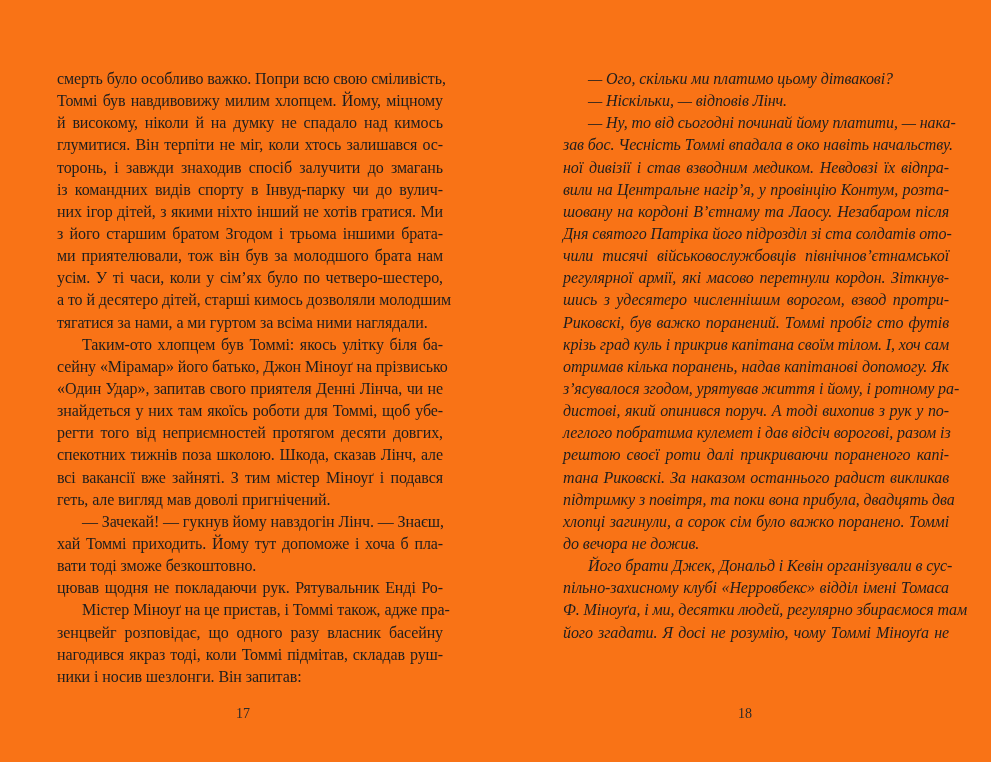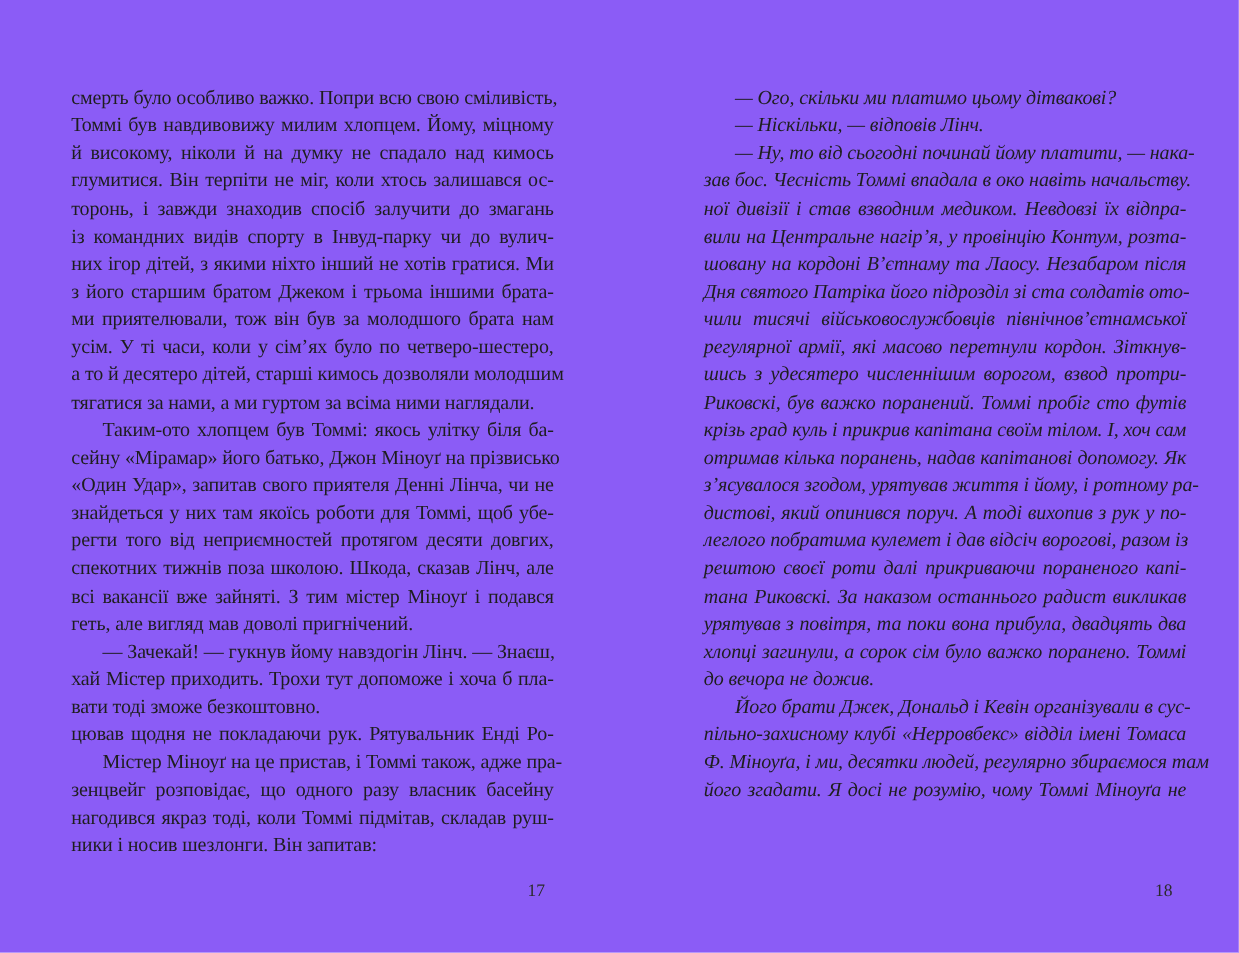--- a/index.html
+++ b/index.html
@@ -10,21 +10,21 @@
   body {
     position: relative;
     width: 991px;
     height: 762px;
     overflow: hidden;
     font-family: "Liberation Serif", "DejaVu Serif", serif;
   }
   .book-spread {
     position: absolute;
     inset: 0;
-    background: #8b5cf6;
+    background: #f97316;
   }
   .page-text {
     position: absolute;
     top: 68px;
     width: 386px;
     color: #1e1e1e;
   }
   .page-text.left  { left: 57px; }
   .page-text.right { left: 563px; font-style: italic; }
   .line {
@@ -35,54 +35,54 @@
     text-align: justify;
     text-align-last: justify;
     letter-spacing: -0.1px;
   }
   .line.end { text-align-last: left; }
   .line.indent { text-indent: 25px; }
   .pagenum {
     position: absolute;
     top: 706px;
     width: 386px;
-    text-align: right;
+    text-align: center;
     font-size: 14px;
     color: #2b2b2b;
   }
   .pagenum.left  { left: 50px; }
   .pagenum.right { left: 552px; }
 </style>
 </head>
 <body>
 
 <div class="book-spread">
   <div class="page-text left">
       <div class="line">смерть було особливо важко. Попри всю свою сміливість,</div>
       <div class="line">Томмі був навдивовижу милим хлопцем. Йому, міцному</div>
       <div class="line">й високому, ніколи й на думку не спадало над кимось</div>
       <div class="line">глумитися. Він терпіти не міг, коли хтось залишався ос-</div>
       <div class="line">торонь, і завжди знаходив спосіб залучити до змагань</div>
       <div class="line">із командних видів спорту в Інвуд-парку чи до вулич-</div>
       <div class="line">них ігор дітей, з якими ніхто інший не хотів гратися. Ми</div>
-      <div class="line">з його старшим братом Джеком і трьома іншими брата-</div>
+      <div class="line">з його старшим братом Згодом і трьома іншими брата-</div>
       <div class="line">ми приятелювали, тож він був за молодшого брата нам</div>
       <div class="line">усім. У ті часи, коли у сім’ях було по четверо-шестеро,</div>
       <div class="line">а то й десятеро дітей, старші кимось дозволяли молодшим</div>
       <div class="line end">тягатися за нами, а ми гуртом за всіма ними наглядали.</div>
       <div class="line indent">Таким-ото хлопцем був Томмі: якось улітку біля ба-</div>
       <div class="line">сейну «Мірамар» його батько, Джон Міноуґ на прізвисько</div>
       <div class="line">«Один Удар», запитав свого приятеля Денні Лінча, чи не</div>
       <div class="line">знайдеться у них там якоїсь роботи для Томмі, щоб убе-</div>
       <div class="line">регти того від неприємностей протягом десяти довгих,</div>
       <div class="line">спекотних тижнів поза школою. Шкода, сказав Лінч, але</div>
       <div class="line">всі вакансії вже зайняті. З тим містер Міноуґ і подався</div>
       <div class="line end">геть, але вигляд мав доволі пригнічений.</div>
       <div class="line indent">— Зачекай! — гукнув йому навздогін Лінч. — Знаєш,</div>
-      <div class="line">хай Містер приходить. Трохи тут допоможе і хоча б пла-</div>
+      <div class="line">хай Томмі приходить. Йому тут допоможе і хоча б пла-</div>
       <div class="line end">вати тоді зможе безкоштовно.</div>
       <div class="line">цював щодня не покладаючи рук. Рятувальник Енді Ро-</div>
       <div class="line indent">Містер Міноуґ на це пристав, і Томмі також, адже пра-</div>
       <div class="line">зенцвейг розповідає, що одного разу власник басейну</div>
       <div class="line">нагодився якраз тоді, коли Томмі підмітав, складав руш-</div>
       <div class="line end">ники і носив шезлонги. Він запитав:</div>
     </div>
   <div class="page-text right">
       <div class="line indent end">— Ого, скільки ми платимо цьому дітвакові?</div>
       <div class="line indent end">— Ніскільки, — відповів Лінч.</div>
@@ -96,21 +96,21 @@
       <div class="line">регулярної армії, які масово перетнули кордон. Зіткнув-</div>
       <div class="line">шись з удесятеро численнішим ворогом, взвод протри-</div>
       <div class="line">Риковскі, був важко поранений. Томмі пробіг сто футів</div>
       <div class="line">крізь град куль і прикрив капітана своїм тілом. І, хоч сам</div>
       <div class="line">отримав кілька поранень, надав капітанові допомогу. Як</div>
       <div class="line">з’ясувалося згодом, урятував життя і йому, і ротному ра-</div>
       <div class="line">дистові, який опинився поруч. А тоді вихопив з рук у по-</div>
       <div class="line">леглого побратима кулемет і дав відсіч ворогові, разом із</div>
       <div class="line">рештою своєї роти далі прикриваючи пораненого капі-</div>
       <div class="line">тана Риковскі. За наказом останнього радист викликав</div>
-      <div class="line">урятував з повітря, та поки вона прибула, двадцять два</div>
+      <div class="line">підтримку з повітря, та поки вона прибула, двадцять два</div>
       <div class="line">хлопці загинули, а сорок сім було важко поранено. Томмі</div>
       <div class="line end">до вечора не дожив.</div>
       <div class="line indent">Його брати Джек, Дональд і Кевін організували в сус-</div>
       <div class="line">пільно-захисному клубі «Нерровбекс» відділ імені Томаса</div>
       <div class="line">Ф. Міноуґа, і ми, десятки людей, регулярно збираємося там</div>
       <div class="line">його згадати. Я досі не розумію, чому Томмі Міноуґа не</div>
     </div>
   <div class="pagenum left">17</div>
   <div class="pagenum right">18</div>
 </div>

